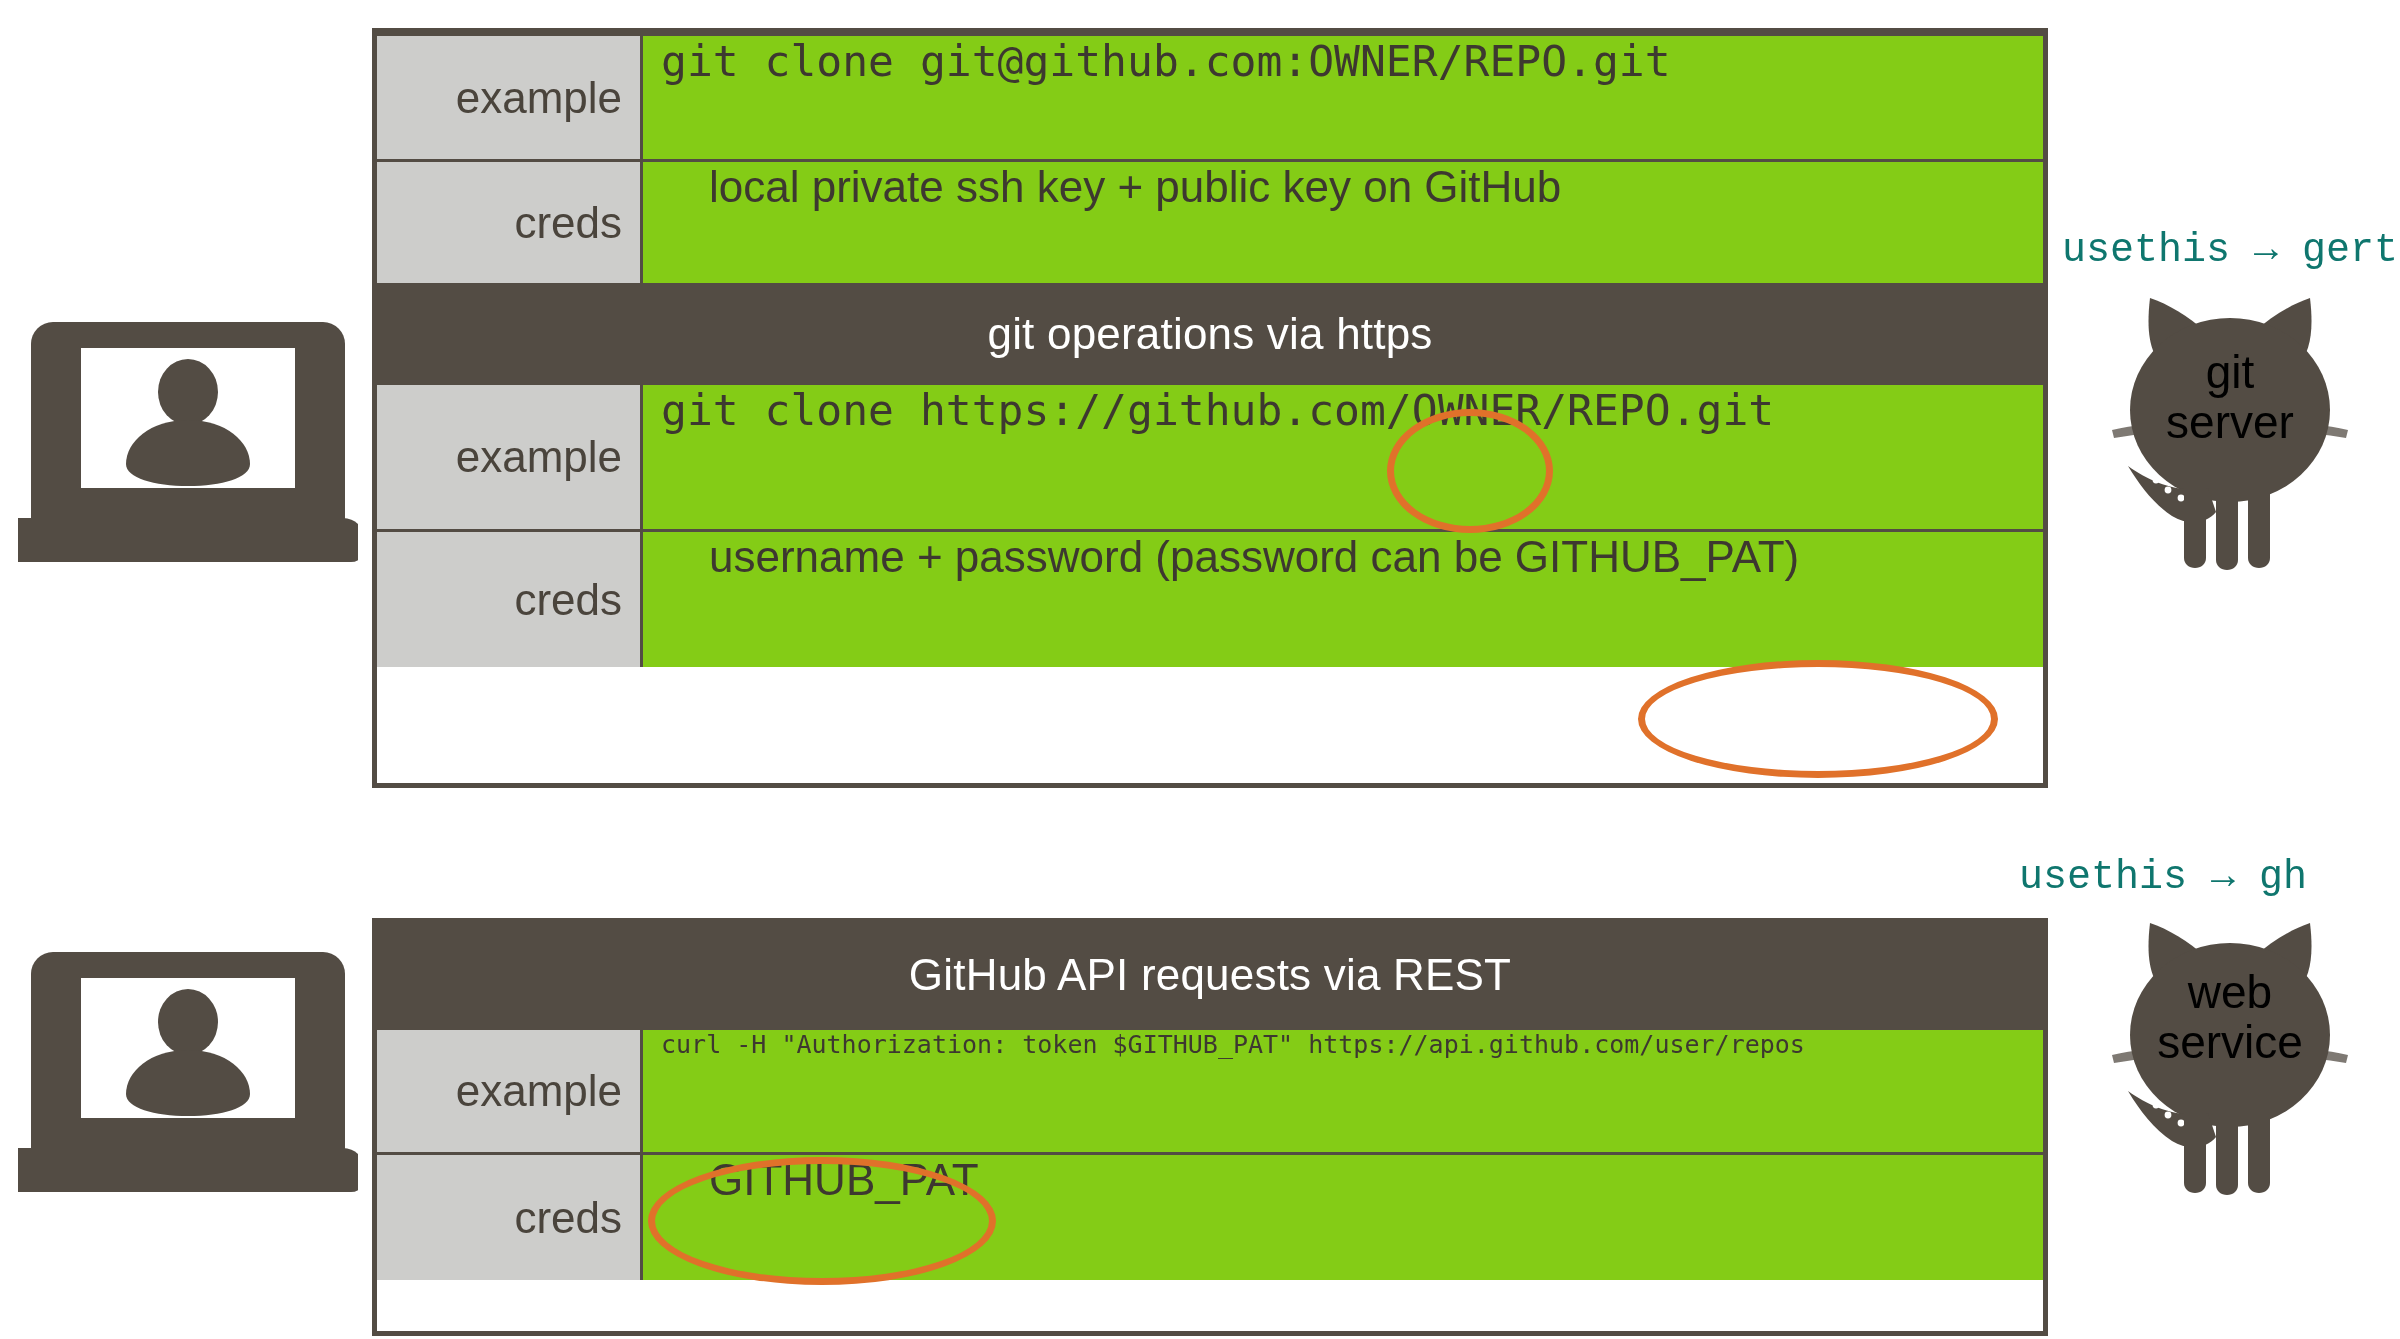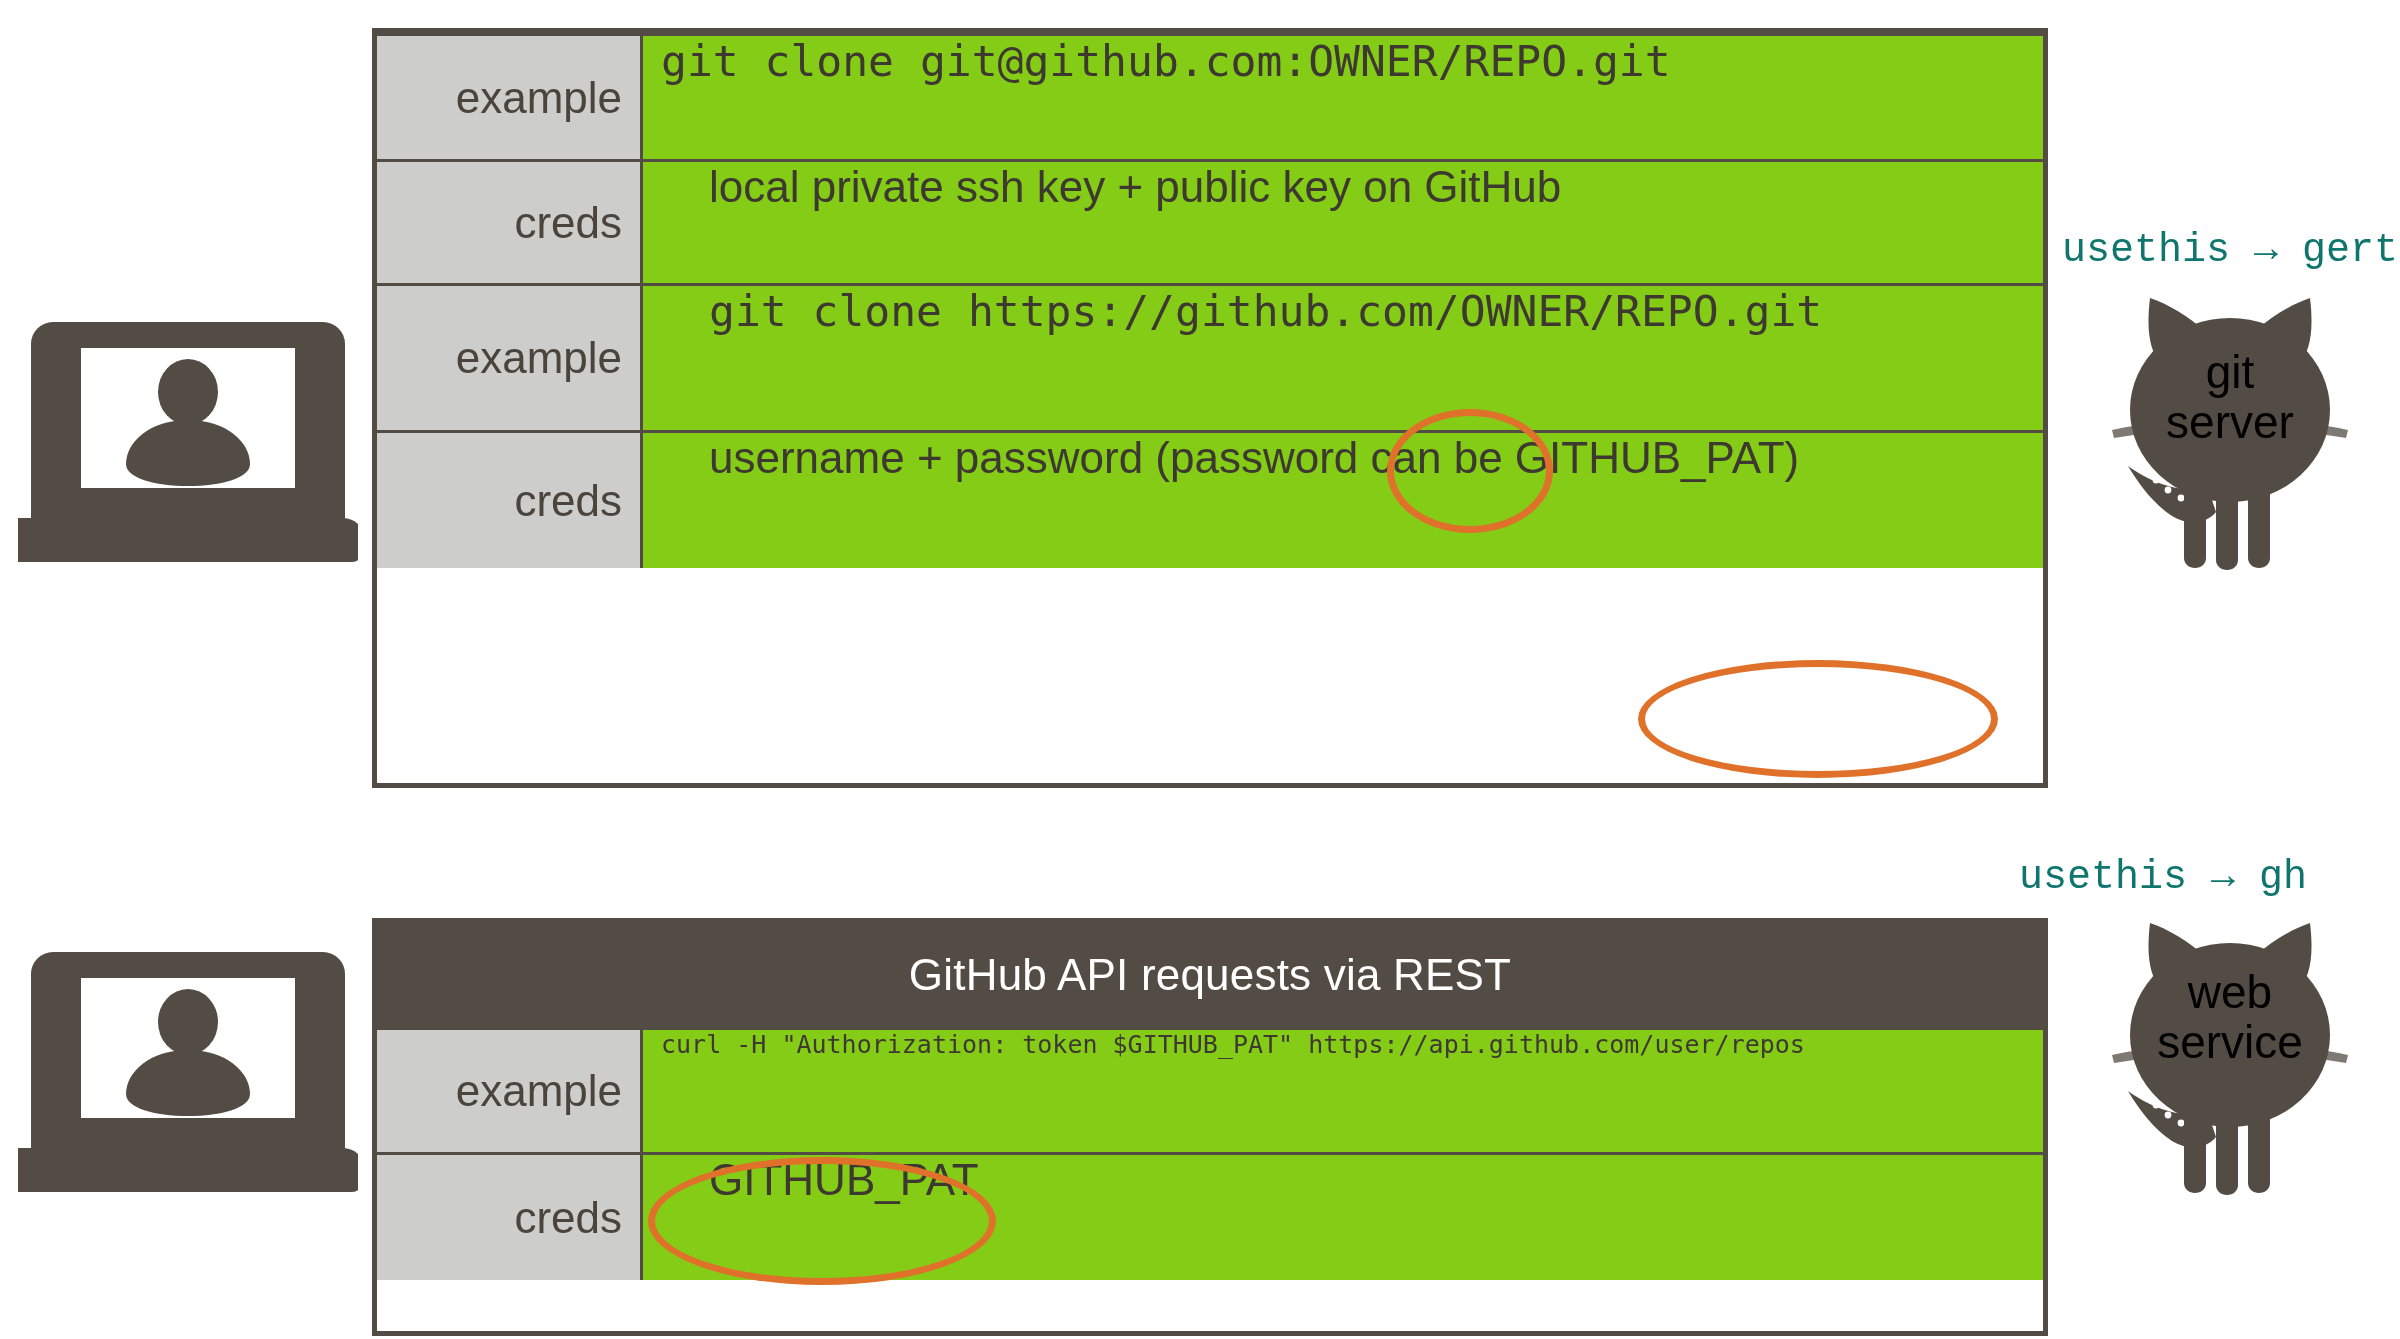--- a/index.html
+++ b/index.html
@@ -147,20 +147,23 @@
 
   <div class="tbl-row" style="height:124px;">
     <div class="row-label">
       <span>creds</span>
     </div>
     <div class="row-value">
       <span class="val-sans">local private ssh key + public key on GitHub</span>
     </div>
   </div>
 
+  <div class="tbl-header" style="height:99px; border-top:3px solid #534c44;">
+    <span>git operations via https</span>
+  </div>
 
   <div class="tbl-row" style="height:147px; border-top:3px solid #534c44;">
     <div class="row-label">
       <span>example</span>
     </div>
     <div class="row-value">
       <span class="val-mono">git clone https://github.com/OWNER/REPO.git</span>
     </div>
   </div>
 

